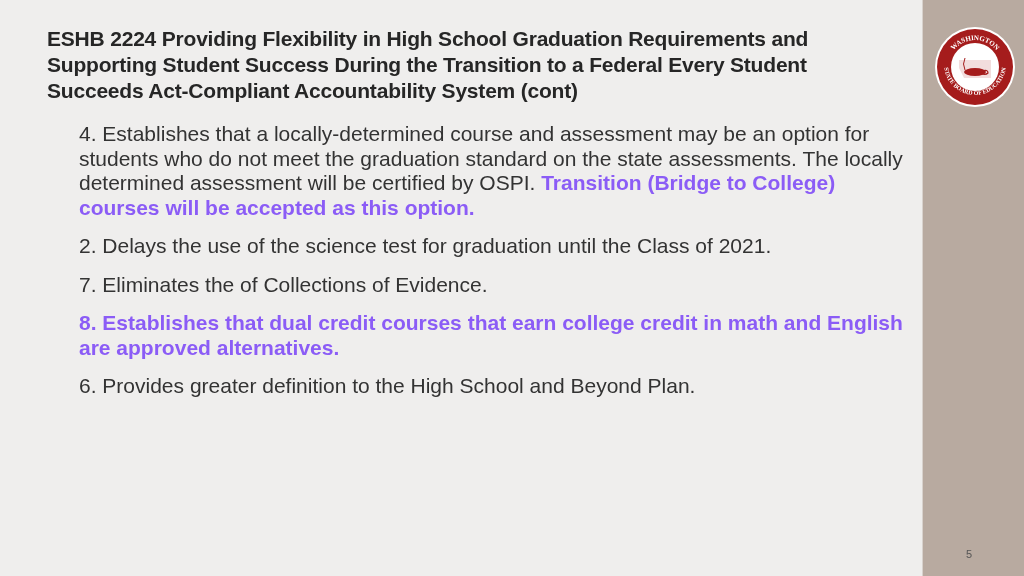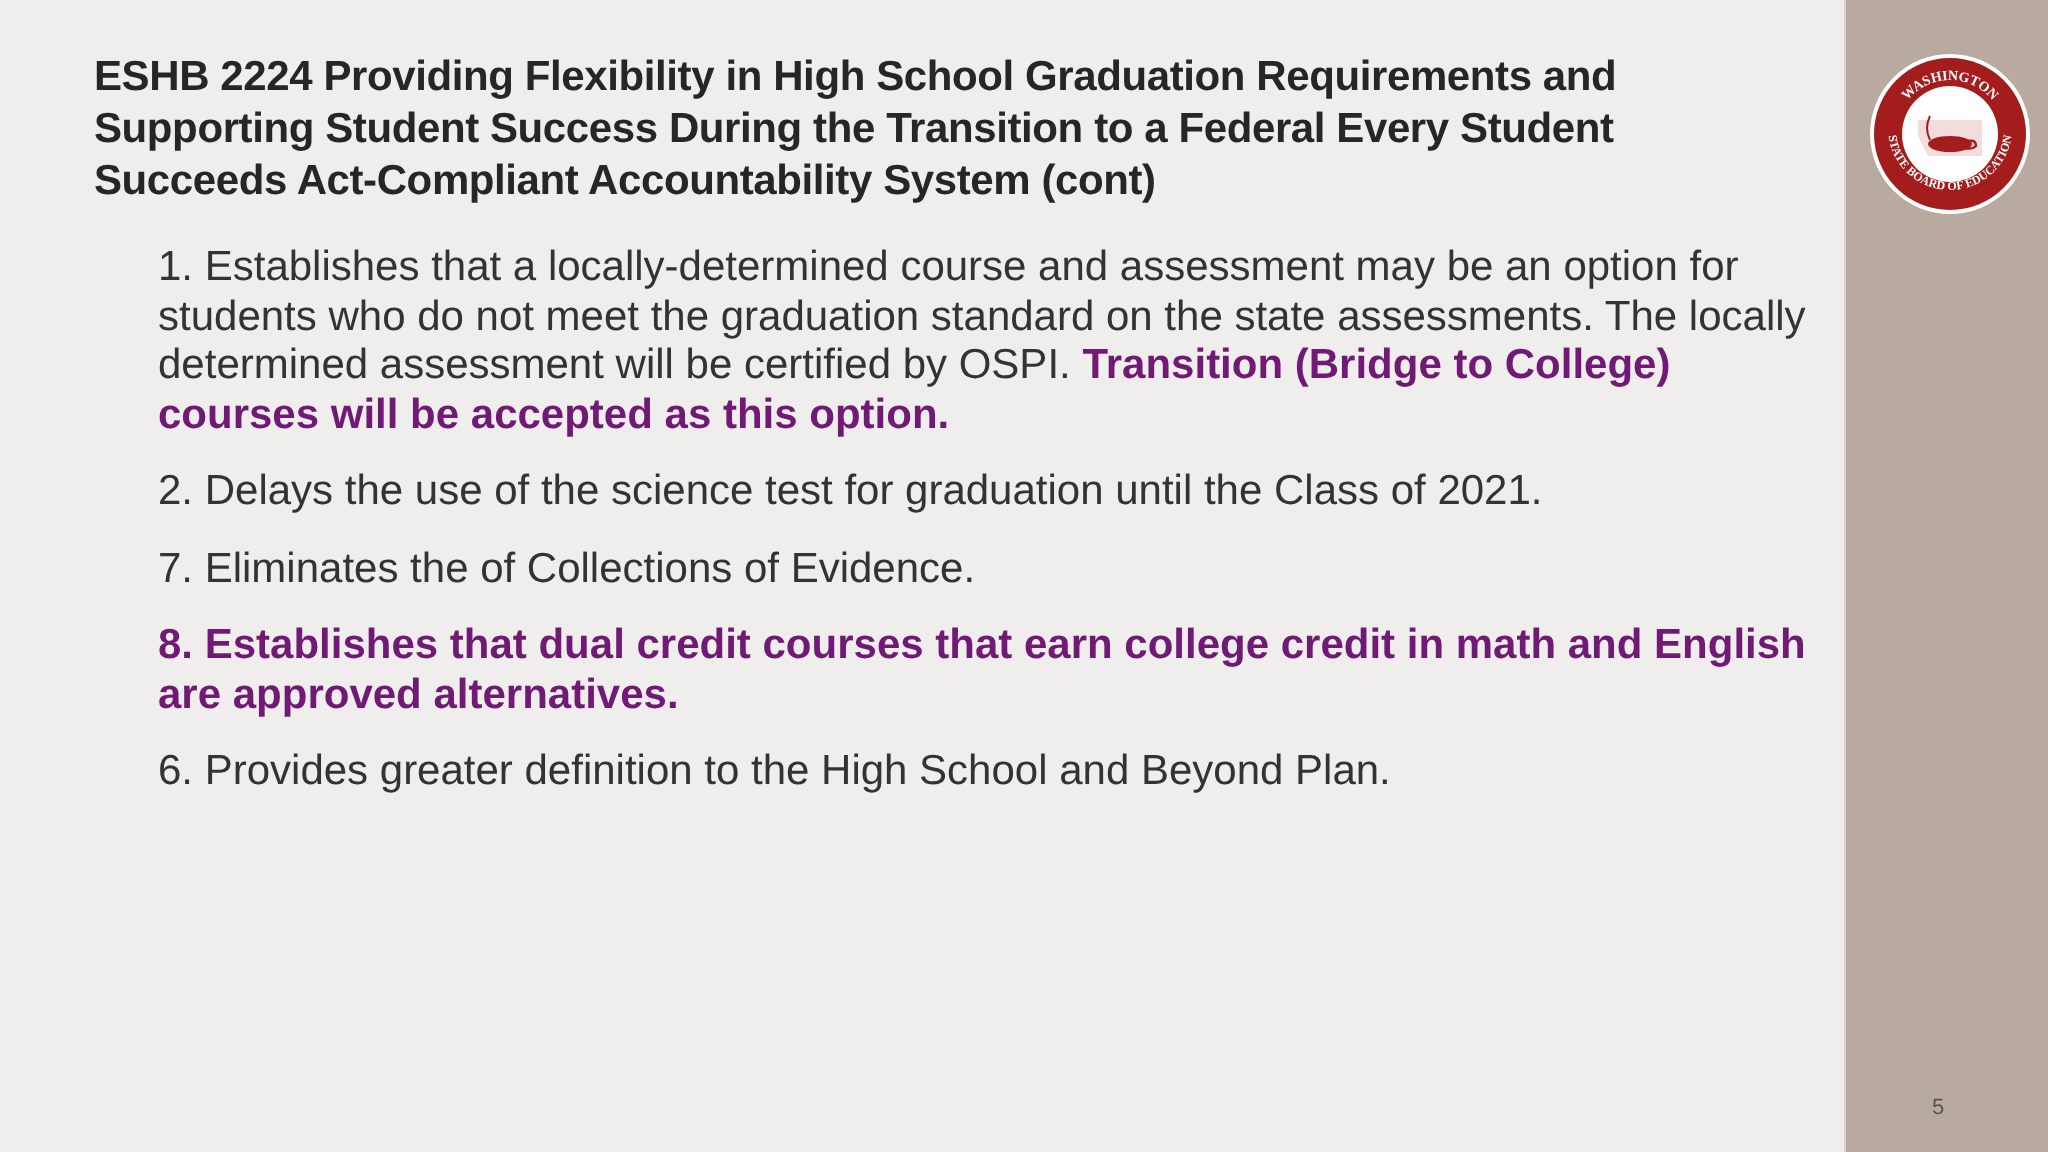--- a/index.html
+++ b/index.html
@@ -2,31 +2,31 @@
 <html><head>
   <meta charset="utf-8">
   <style>
     html, body { margin:0; padding:0; }
     body { width:1024px; height:576px; overflow:hidden; background:#efeeed; position:relative; font-family:"Liberation Sans", sans-serif; }
     .main { position:absolute; left:0; top:0; width:922px; height:431px; background:#efeeed; }
     .sidebar { position:absolute; left:922px; top:0; width:102px; height:576px; background:#b8aaa0; border-left:1px solid #d8d2cd; }
     .title { position:absolute; left:47px; top:26px; width:860px; font-size:21px; font-weight:bold; color:#262626; line-height:26px; letter-spacing:-0.2px; }
     .body { position:absolute; left:79px; top:122px; width:835px; font-size:21px; color:#333333; line-height:24.5px; }
     .item { margin-bottom:14px; }
-    .red { color:#701a75; font-weight:bold; }
+    .red { color:#8b5cf6; font-weight:bold; }
     .logo { position:absolute; left:934px; top:26px; width:82px; height:82px; }
     .pagenum { position:absolute; left:966px; top:548px; font-size:11px; color:#555; }
   </style>
 </head>
 <body>
 
 <div class="main">
   <div class="title">ESHB 2224 Providing Flexibility in High School Graduation Requirements and Supporting Student Success During the Transition to a Federal Every Student Succeeds Act-Compliant Accountability System (cont)</div>
   <div class="body">
-    <div class="item"><span>1. Establishes that a locally-determined course and assessment may be an option for students who do not meet the graduation standard on the state assessments. The locally determined assessment will be certified by OSPI. </span><span class="red">Transition (Bridge to College) courses will be accepted as this option.</span></div>
+    <div class="item"><span>4. Establishes that a locally-determined course and assessment may be an option for students who do not meet the graduation standard on the state assessments. The locally determined assessment will be certified by OSPI. </span><span class="red">Transition (Bridge to College) courses will be accepted as this option.</span></div>
     <div class="item"><span>2. Delays the use of the science test for graduation until the Class of 2021.</span><span class="red"></span></div>
     <div class="item"><span>7. Eliminates the of Collections of Evidence.</span><span class="red"></span></div>
     <div class="item"><span></span><span class="red">8. Establishes that dual credit courses that earn college credit in math and English are approved alternatives.</span></div>
     <div class="item"><span>6. Provides greater definition to the High School and Beyond Plan.</span><span class="red"></span></div>
   </div>
 </div>
 
 <div class="sidebar"></div>
 
 <svg class="logo" viewBox="0 0 82 82">

